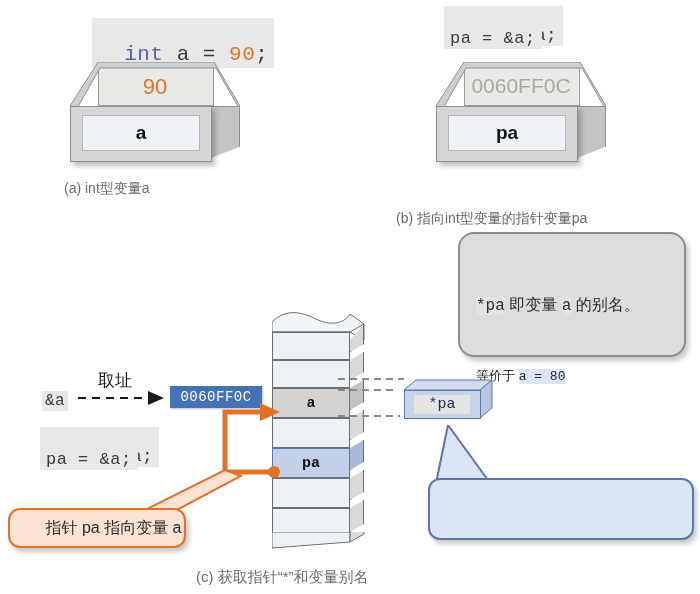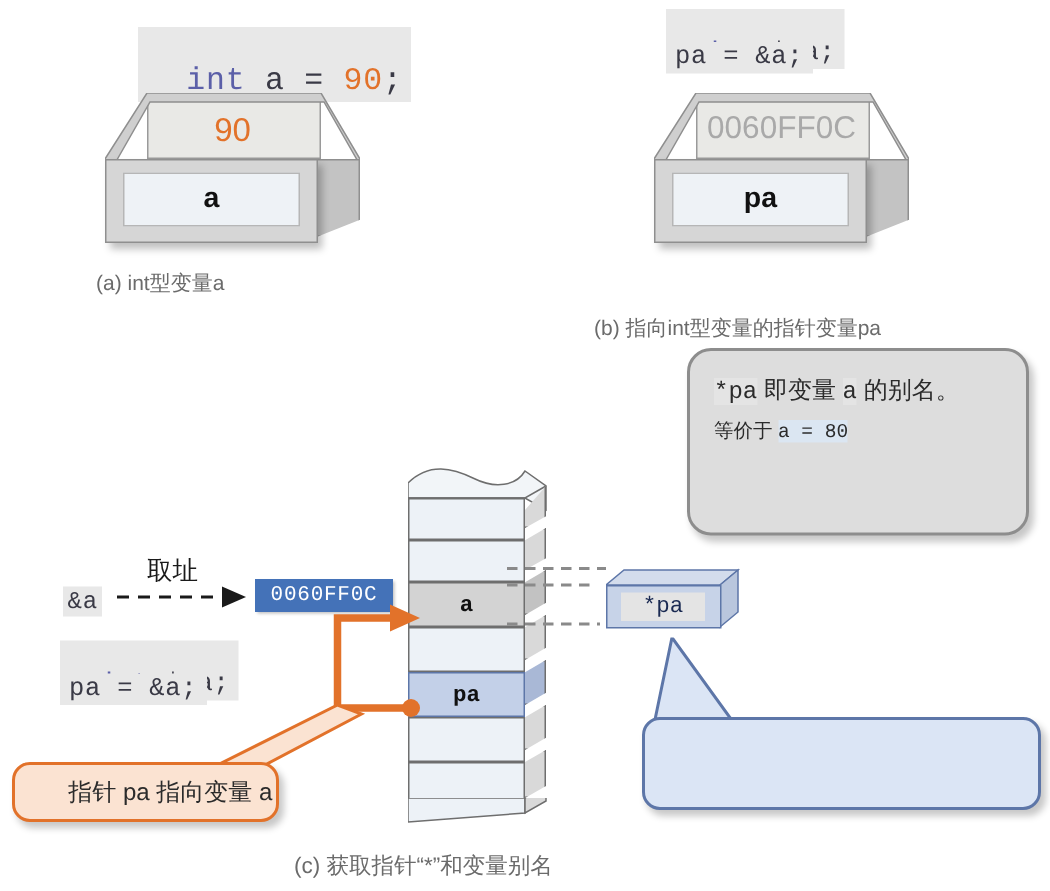--- a/index.html
+++ b/index.html
@@ -73,21 +73,21 @@
     box-shadow:1px 1px 2px rgba(0,0,0,.25);
   }
   .bubble{
     position:absolute;box-sizing:border-box;
     box-shadow:3px 4px 5px rgba(0,0,0,.22);
     padding-left:33px;
   }
   .bubble-gray{background:#dddddd;border:2px solid #8d8d8d;border-radius:16px;}
   .bubble-blue{background:#dbe5f5;border:2px solid #5d76a8;border-radius:12px;}
   .bubble-orange{background:#fbe3d2;border:2px solid #e2722a;border-radius:12px;}
-  .bline{white-space:nowrap;}
+  .bline{white-space:nowrap;margin-top:44px;}
   .hl{background:#dbe6f2;}
   .hlg{background:#e4e4e4;}
   .cmono{font-family:"Liberation Mono","DejaVu Sans Mono",monospace;}
 </style>
 </head>
 <body>
 
 <div class="abs code" style="left:92px;top:18px;font-size:21px;padding:2px 6px;">
   <span class="kw">int</span><span class="pl"> a = </span><span class="num">90</span><span class="pl">;</span>
 </div>

